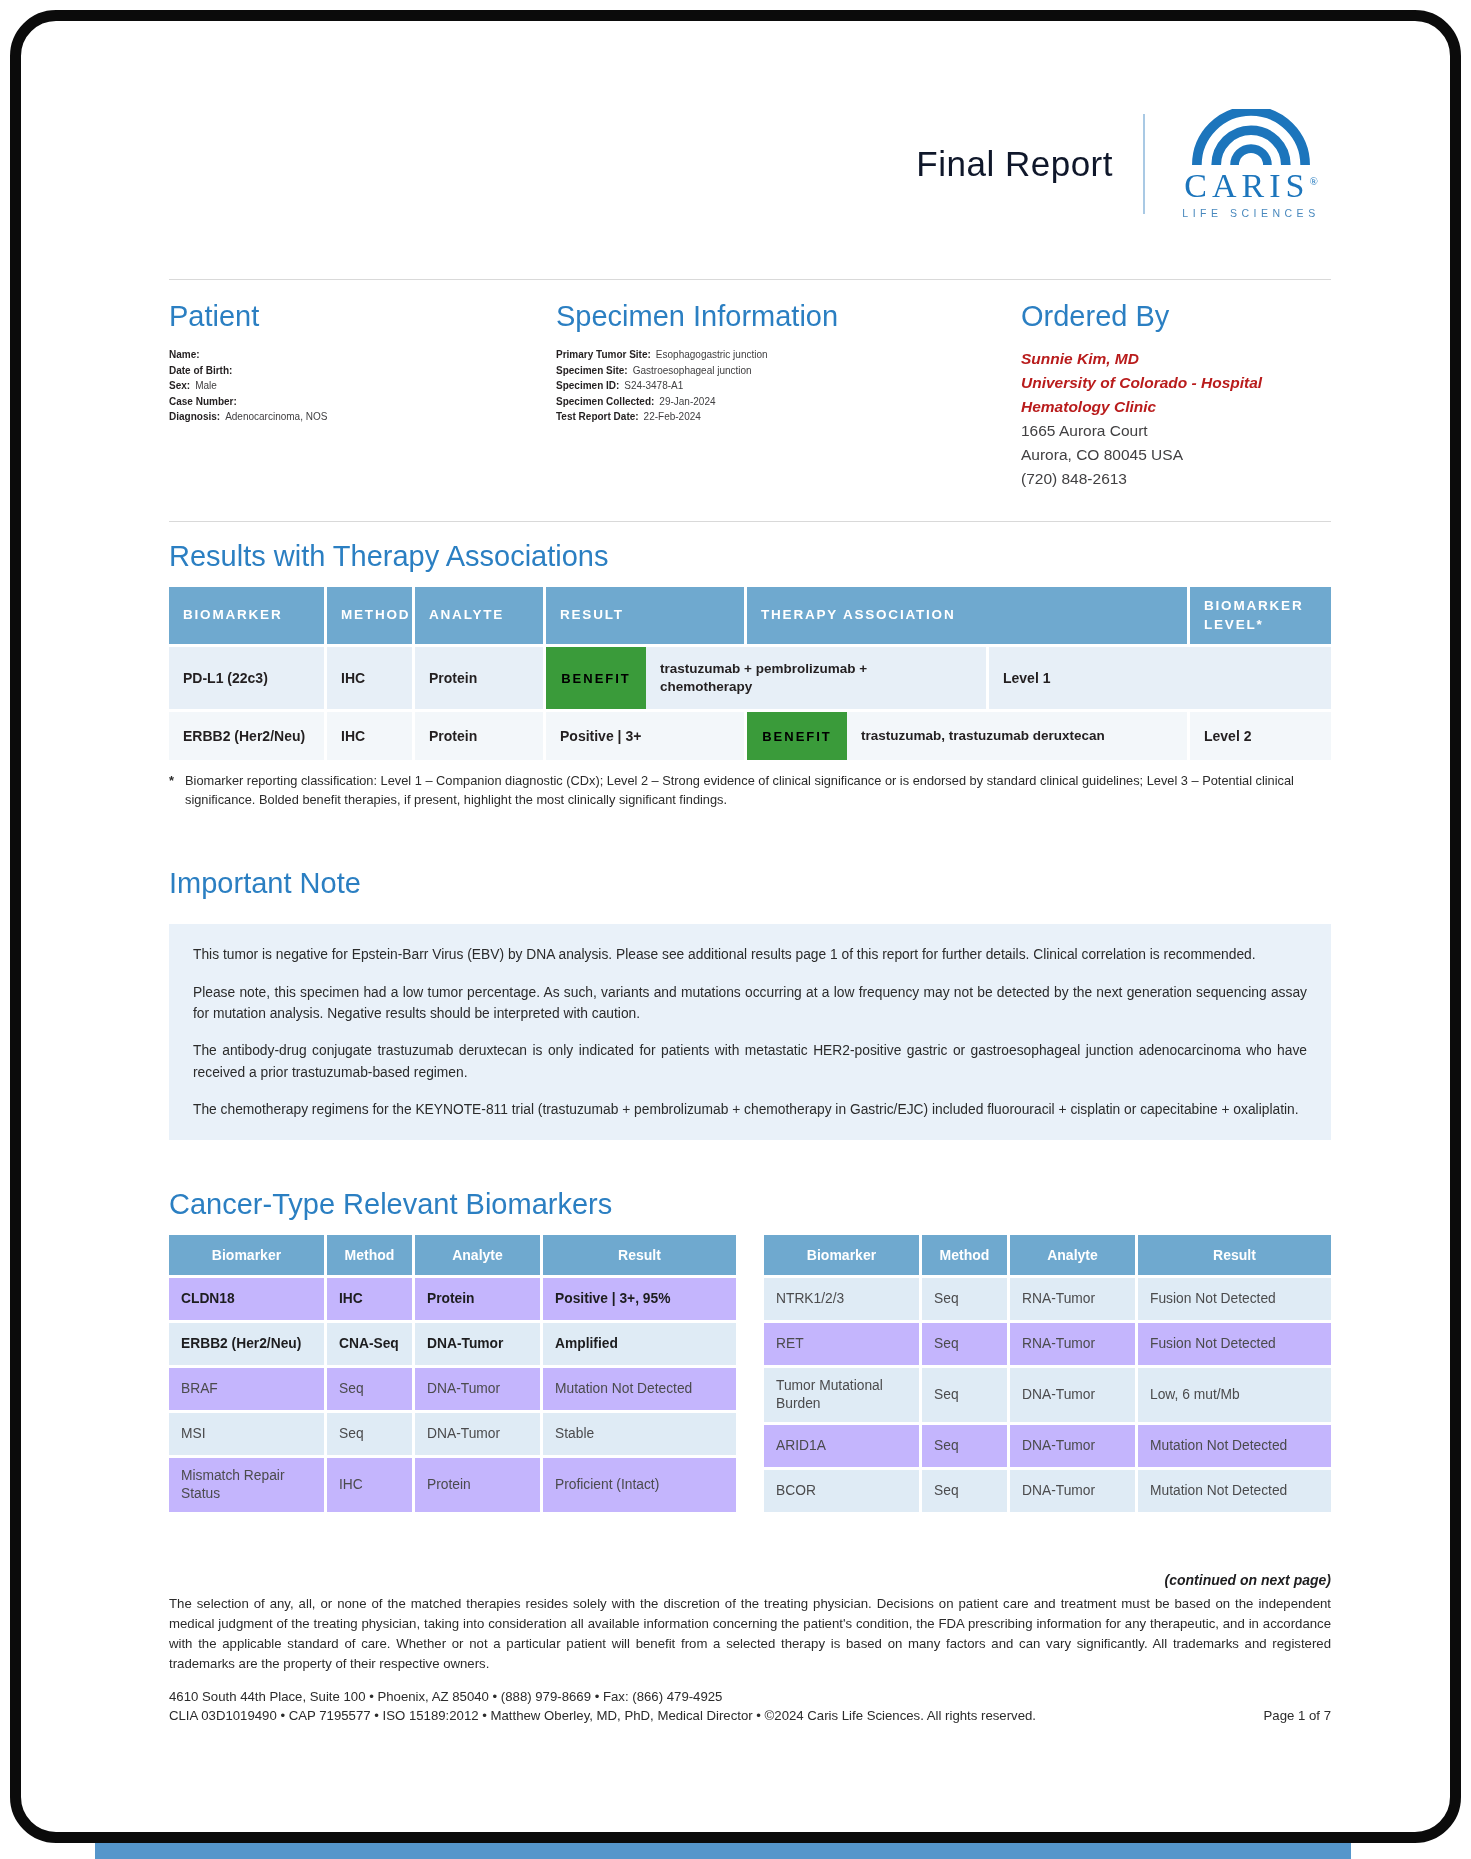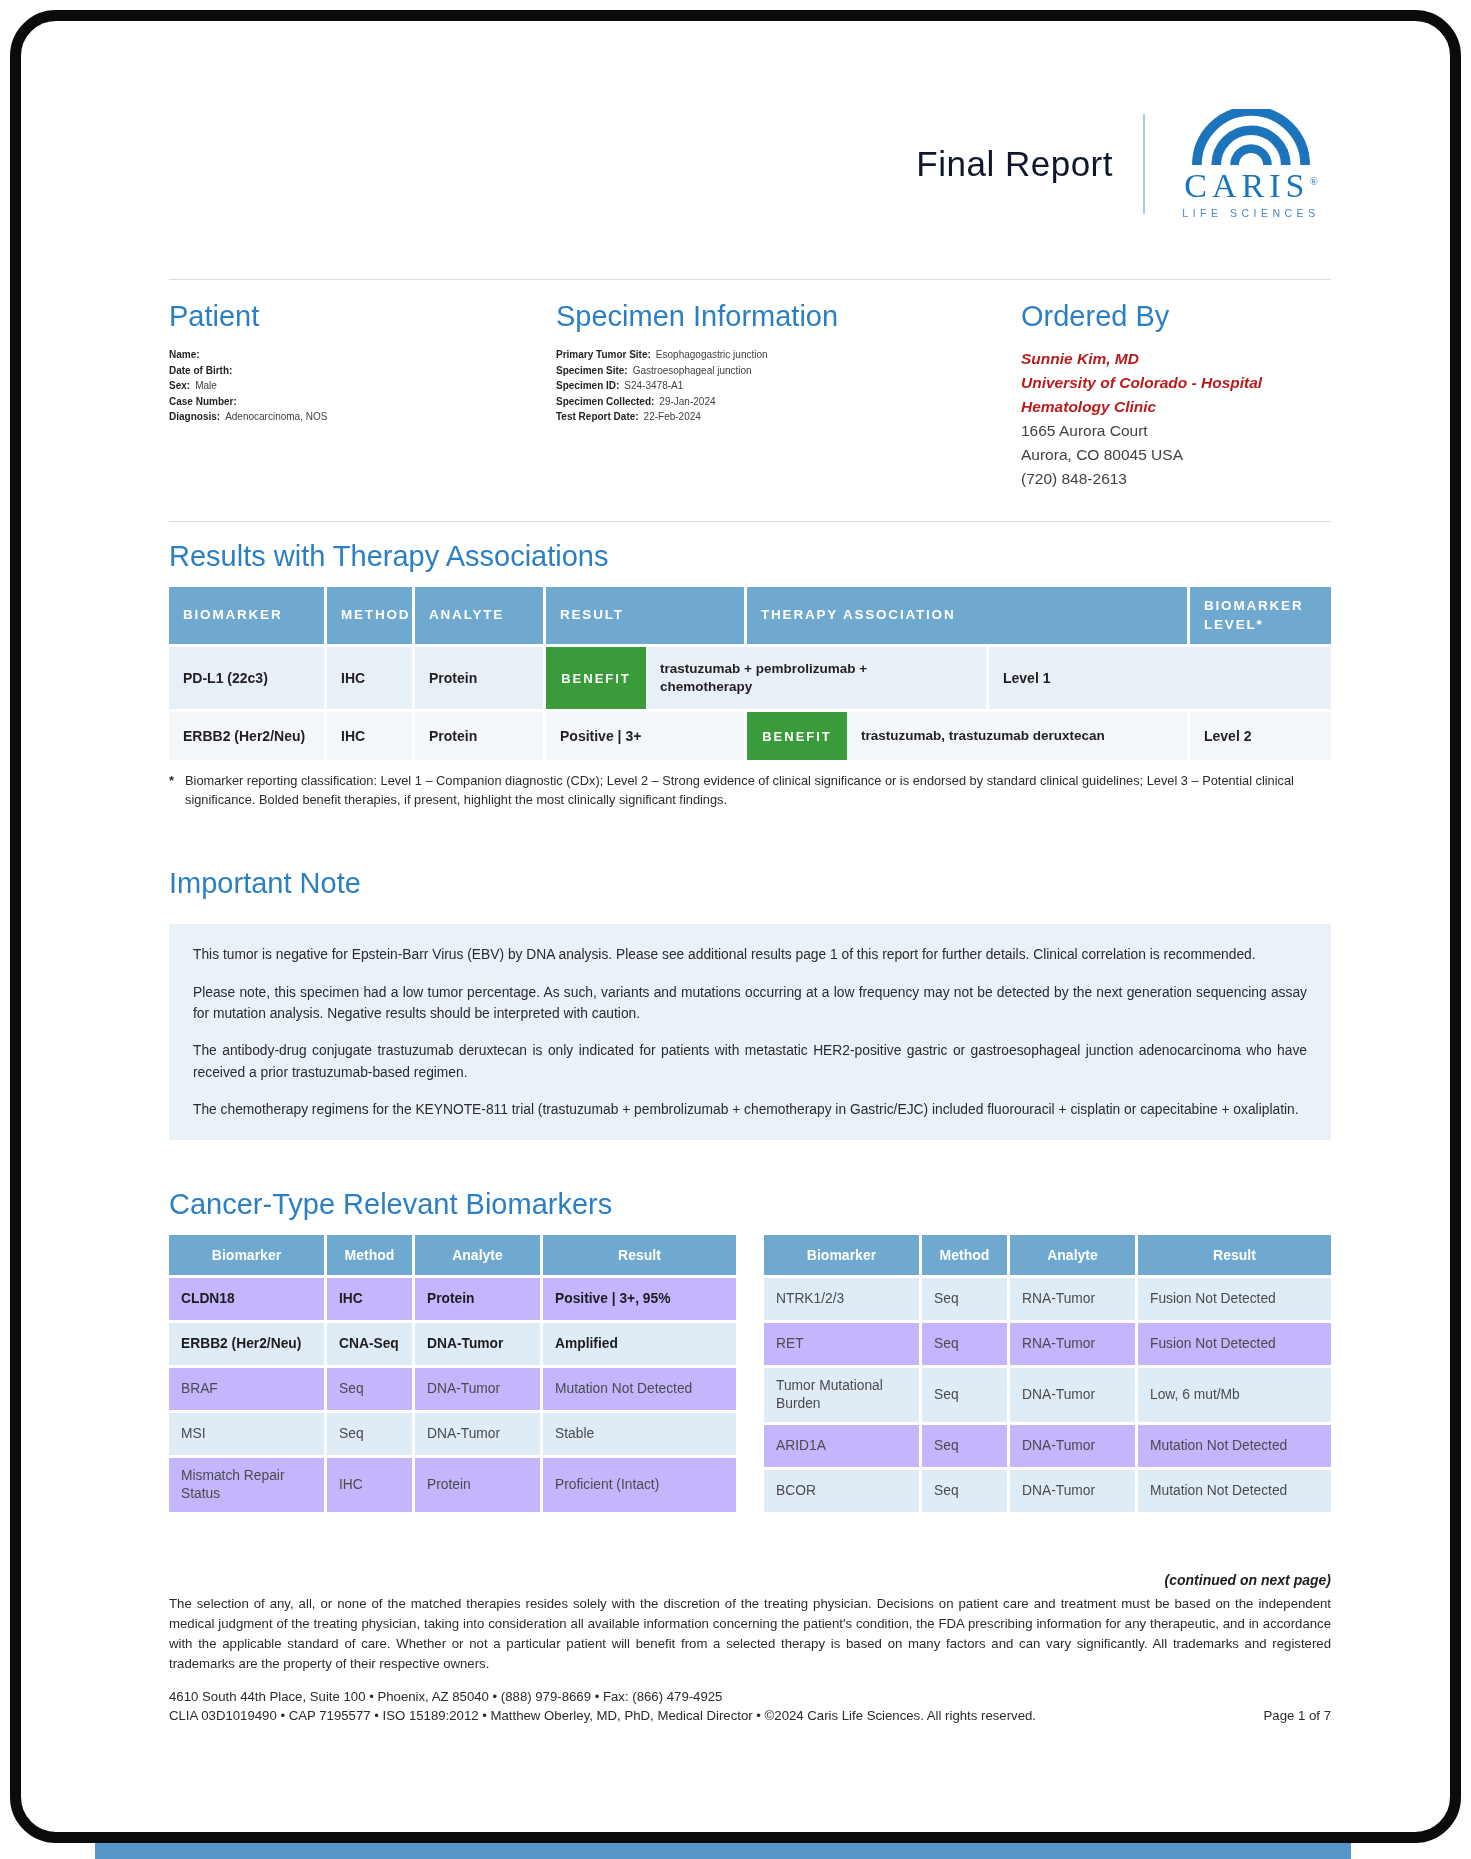--- a/index.html
+++ b/index.html
@@ -44,21 +44,21 @@
   .trow { display:flex; gap:3px; }
   .tcell { display:flex; align-items:center; padding:0 0 0 14px; font-size:14px; }
   .tc1 { flex:0 0 155px; } .tc2 { flex:0 0 85px; } .tc3 { flex:0 0 128px; }
   .tc4 { flex:0 0 198px; } .tc5 { flex:0 0 440px; } .tc6 { flex:1; }
   .trow.head .tcell { background:#6fa9cf; color:#ffffff; font-weight:bold;
                       font-size:13.5px; letter-spacing:1.8px; min-height:57px; line-height:1.35; }
   .trow.body .tcell { font-weight:bold; color:#231f20; }
   .trow.row1 .tcell { background:#e7eff7; min-height:62px; }
   .trow.row2 .tcell { background:#f3f7fa; min-height:48px; }
   .tcell.therapy { padding:0; }
-  .benefit { align-self:stretch; width:100px; flex:0 0 100px; background:#3a9b3a; color:#ffffff;
+  .benefit { align-self:stretch; width:100px; flex:0 0 100px; background:#3a9b3a; color:#000000;
              display:flex; align-items:center; justify-content:center; font-weight:bold;
              font-size:13px; letter-spacing:2px; }
   .therapy-text { padding:4px 10px 4px 14px; max-width:290px; font-size:13.5px; line-height:1.35; }
 
   .footnote { margin-top:12px; display:flex; font-size:12.8px; color:#2b2b2b; line-height:1.45; }
   .footnote .star { flex:0 0 16px; font-weight:bold; }
   .footnote .txt { flex:1; padding-right:6px; }
 
   
   .note-title { margin-top:58px; }

